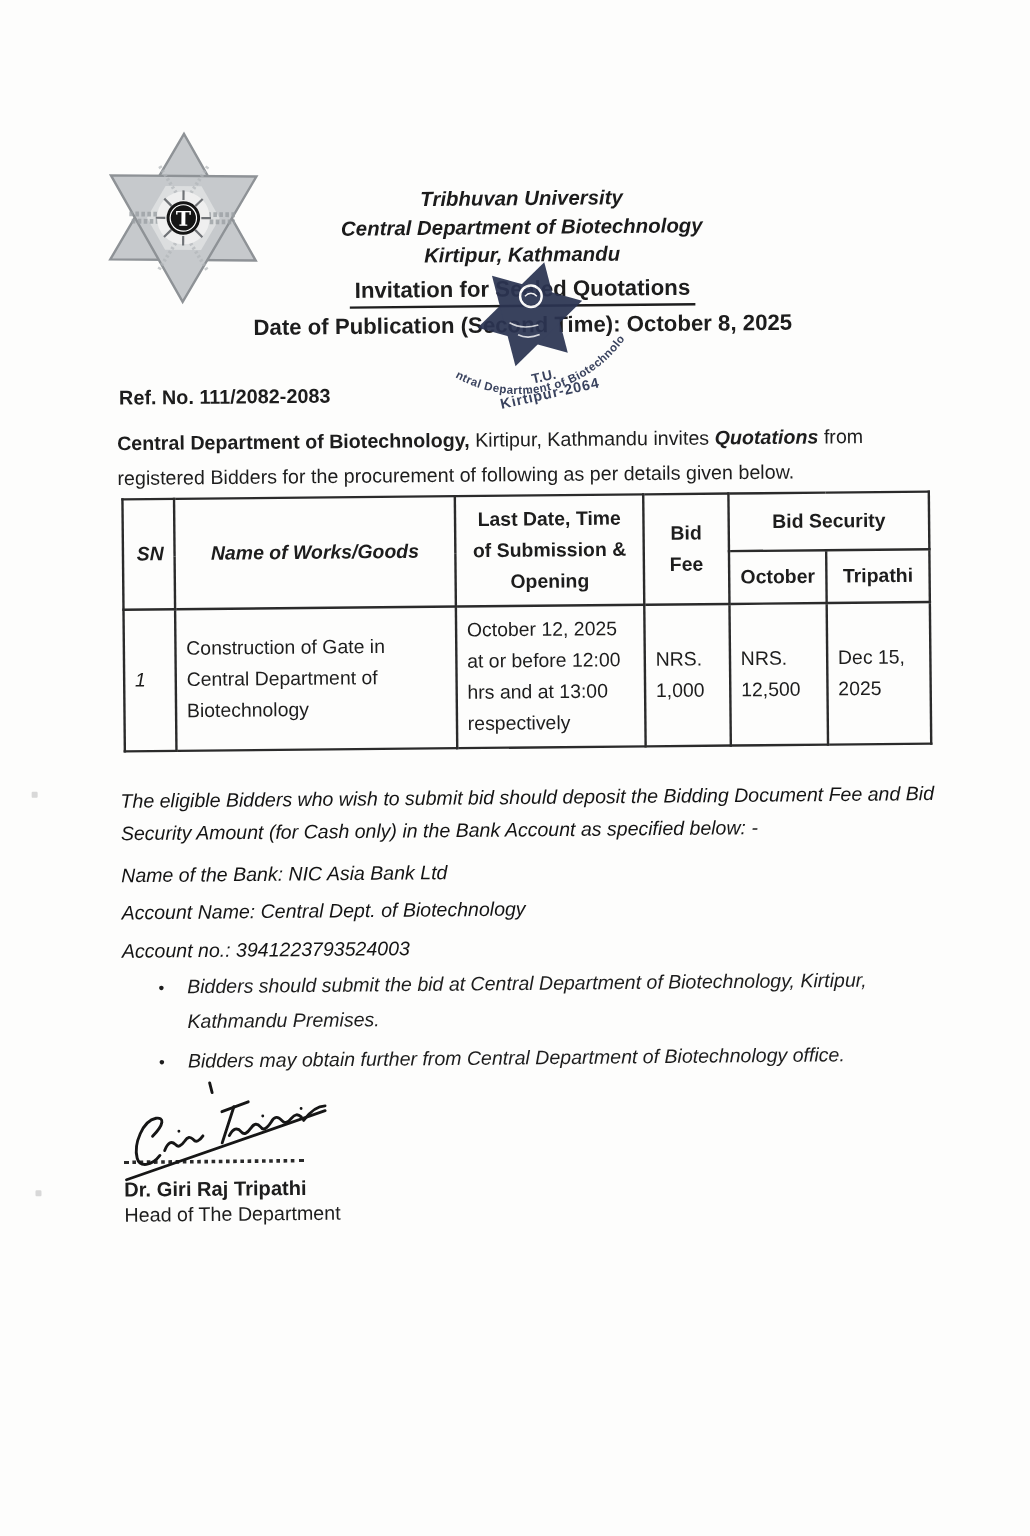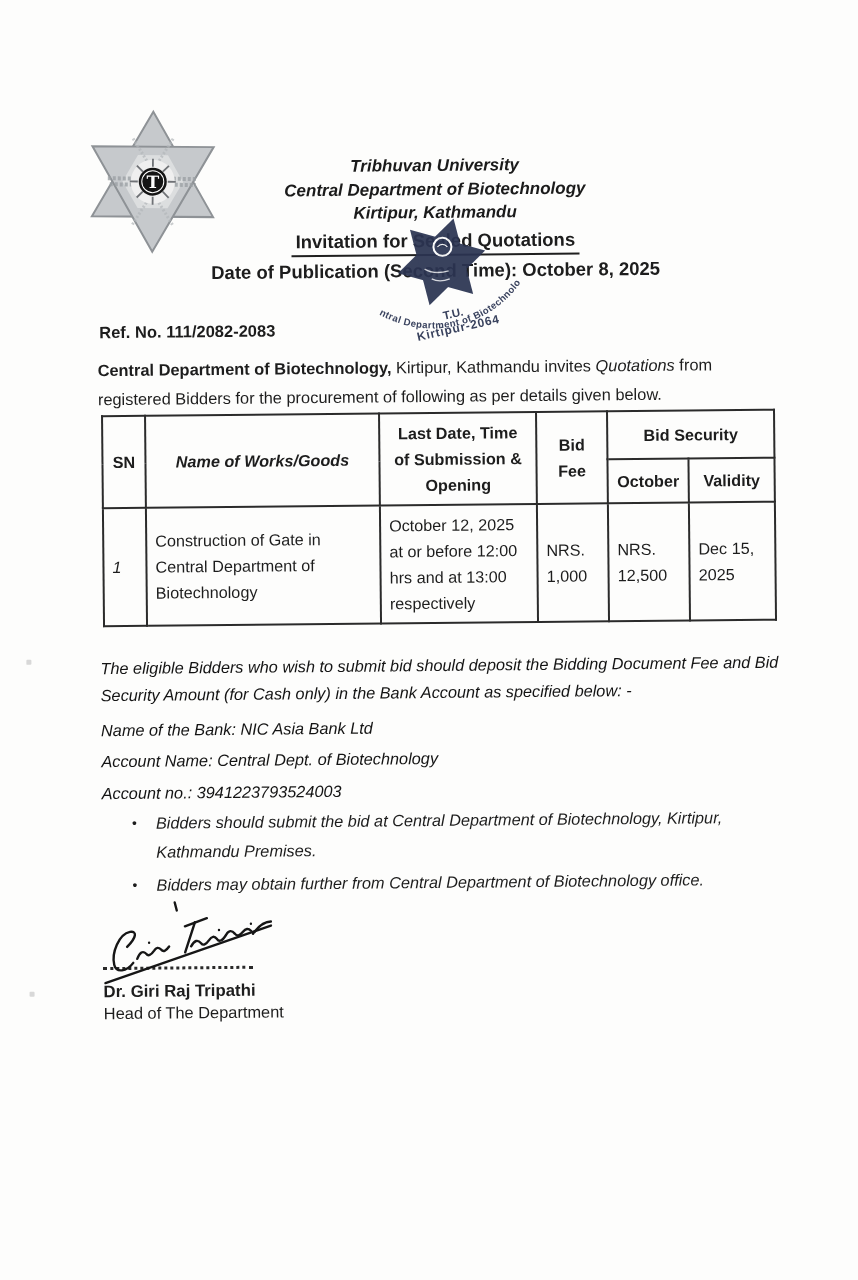--- a/index.html
+++ b/index.html
@@ -26,31 +26,31 @@
     font-size:18.5px;font-weight:700;
     border-bottom:2.5px solid #1f1f1f;padding:0 4px 2px 4px;
   }
   #publication-line{margin-top:4px;font-size:18.5px;font-weight:700;}
   #ref-no{left:102px;top:320px;font-size:16.5px;font-weight:700;}
   #stamp{left:340px;top:203px;width:220px;height:150px;opacity:.93;}
 
   
   #intro{left:100px;top:353px;width:678px;font-size:16.4px;line-height:28.5px;}
   .b{font-weight:700;}
-  .bi{font-weight:400;font-style:italic;text-align:center;}
+  .bi{font-weight:700;font-style:italic;text-align:center;}
 
   
   #quotation-table{left:103px;top:412px;border-collapse:collapse;}
   #quotation-table td{
     border:2px solid #2b2b2b;
     font-size:16.2px;line-height:26px;
     padding:3px 8px;vertical-align:middle;
   }
   td.hc{font-weight:700;text-align:center;}
-  td.sn-h{font-weight:600;text-align:center;padding-left:9px;margin-top:48px;}
+  td.sn-h{font-style:italic;font-weight:600;text-align:right;padding-left:9px;margin-top:48px;}
   td.name-h{font-weight:700;font-style:italic;text-align:center;}
   td.body-cell{vertical-align:top;text-align:left;padding-top:7px;}
   td.sn-cell{font-style:italic;vertical-align:middle;padding-left:9px;}
 
   
   .ital{font-style:italic;font-size:16.3px;line-height:27px;color:#141414;}
   #bank-intro{left:100px;top:652px;width:692px;}
   #bank-name{left:100px;top:714px;}
   #account-name{left:100px;top:745px;}
   #account-no{left:100px;top:777px;}
@@ -145,21 +145,21 @@
     <tbody>
         <tr style="height:48px">
       <td rowspan="2" class="sn-h">SN</td>
       <td rowspan="2" class="name-h">Name of Works/Goods</td>
       <td rowspan="2" class="hc">Last Date, Time of Submission &amp; Opening</td>
       <td rowspan="2" class="hc">Bid Fee</td>
       <td colspan="2" class="hc">Bid Security</td>
     </tr>
     <tr style="height:44px">
       <td class="hc">October</td>
-      <td class="hc">Validity</td>
+      <td class="hc">Tripathi</td>
     </tr>
     <tr style="height:118px">
       <td class="sn-cell">1</td>
       <td class="body-cell">Construction of Gate in Central Department of Biotechnology</td>
       <td class="body-cell">October 12, 2025 at or before 12:00 hrs and at 13:00 respectively</td>
       <td class="body-cell">NRS. 1,000</td>
       <td class="body-cell">NRS. 12,500</td>
       <td class="body-cell">Dec 15, 2025</td>
     </tr>
   </tbody>

